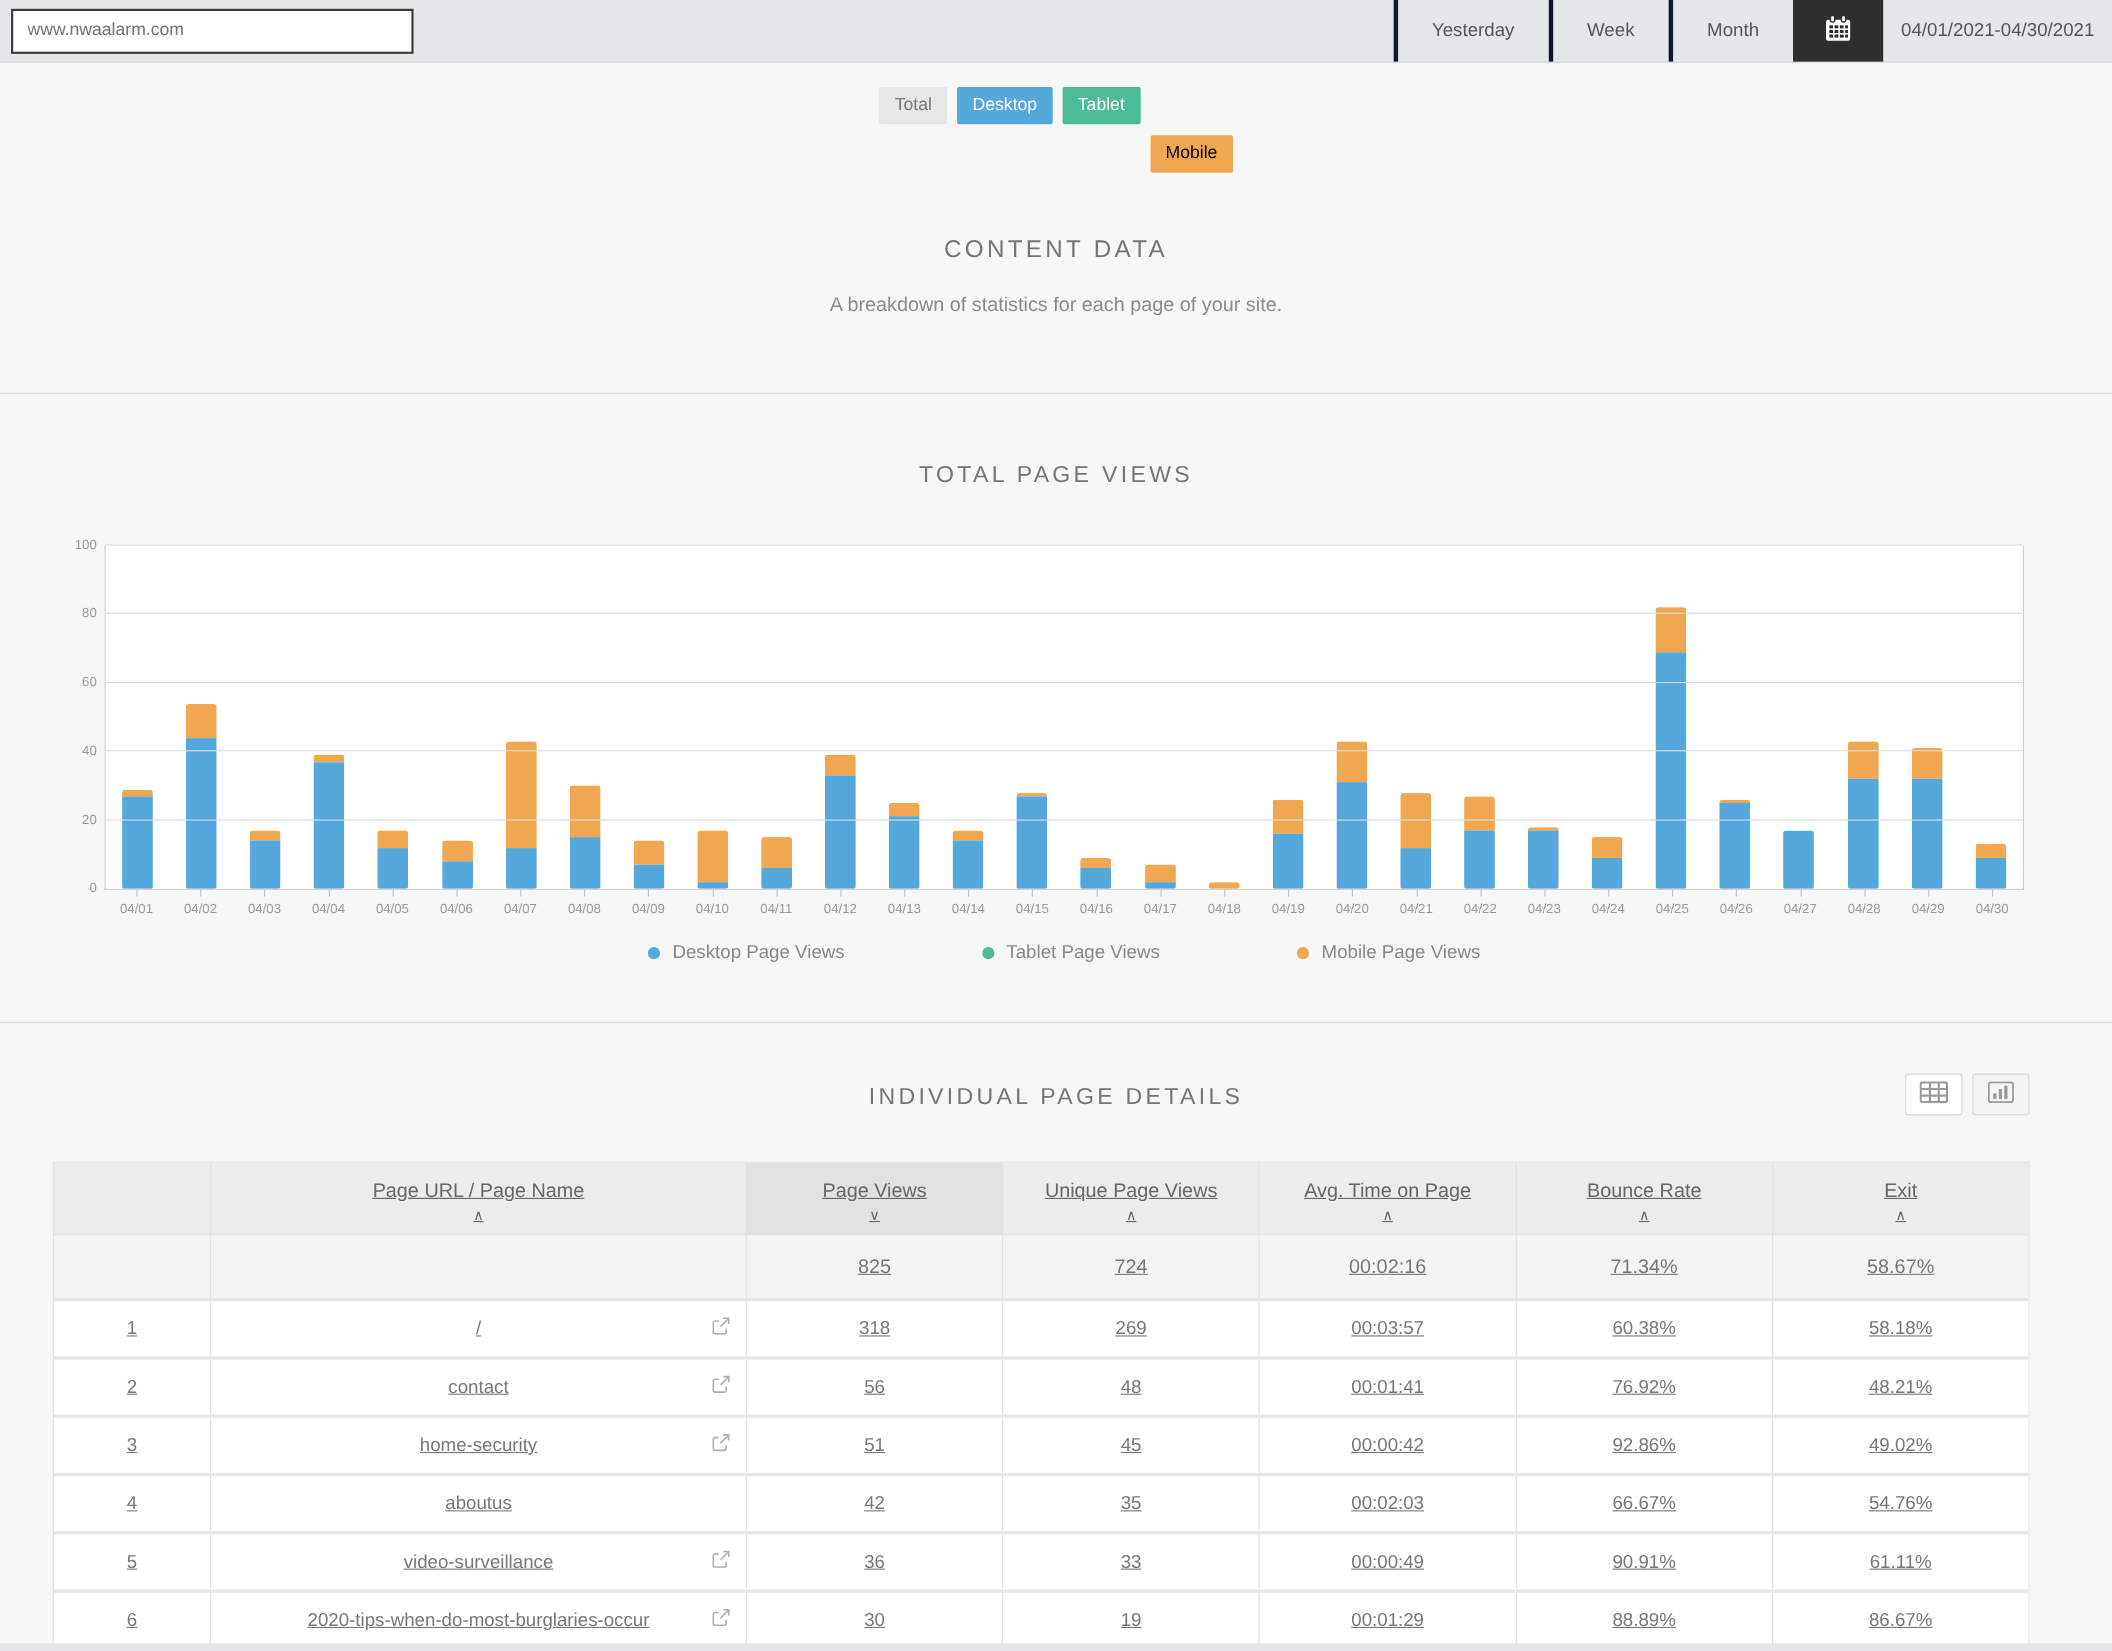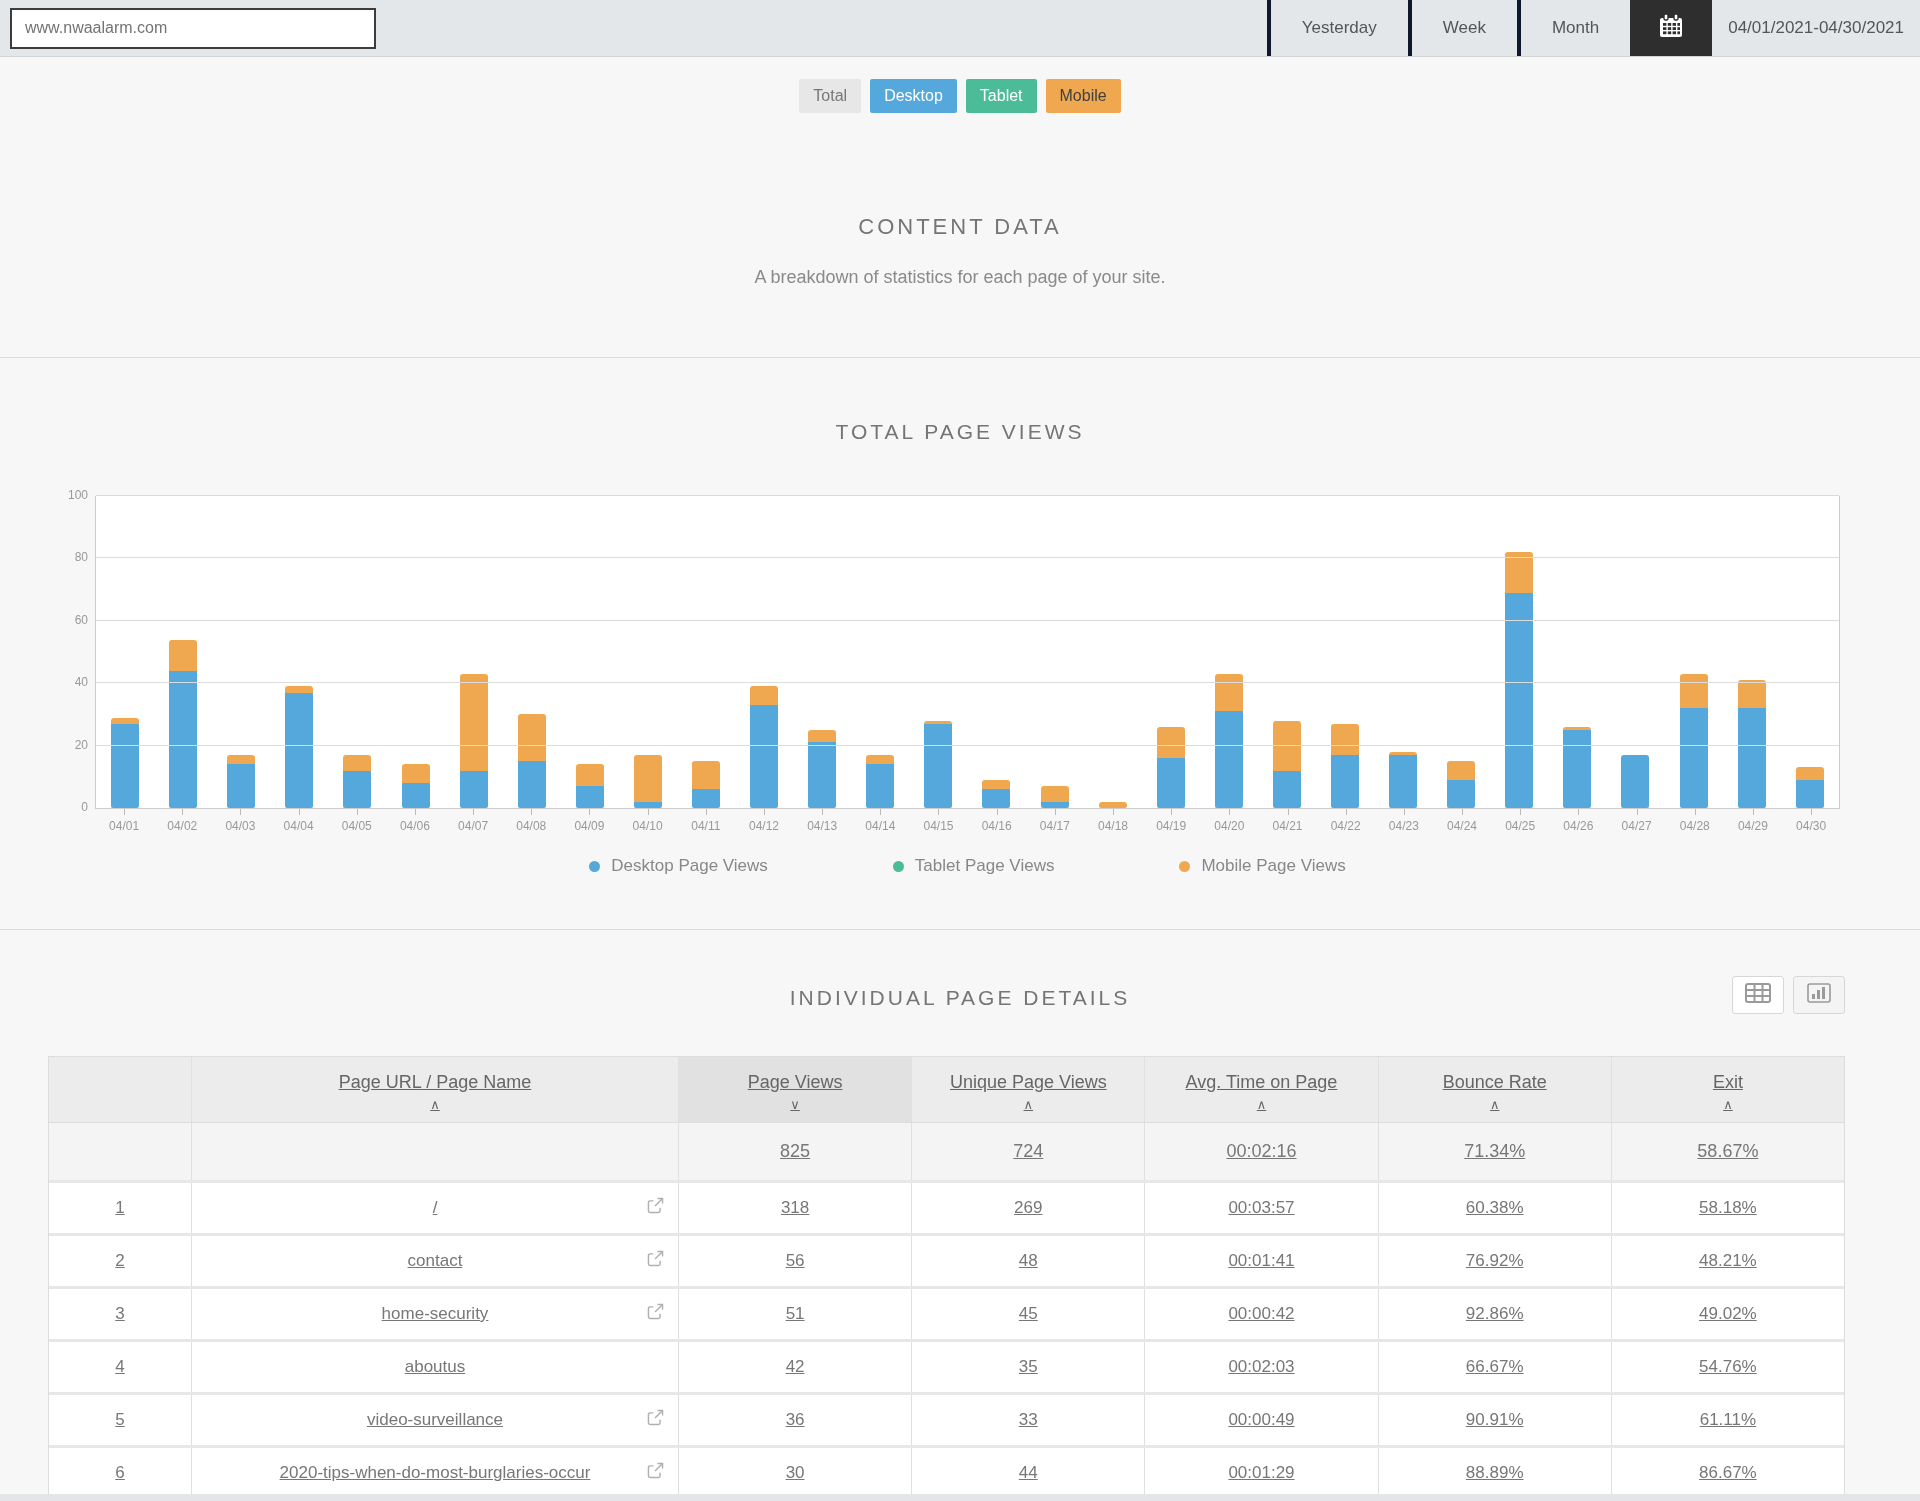--- a/index.html
+++ b/index.html
@@ -135,21 +135,21 @@
       </svg>
     </span>
   </div>
   <div class="tb-date">04/01/2021-04/30/2021</div>
 </div>
 
 <div class="filters" id="filters">
     <button class="filter-btn" style="background: rgb(231, 231, 231); color: rgb(119, 119, 119);">Total</button>
     <button class="filter-btn" style="background: rgb(85, 168, 219); color: rgb(255, 255, 255);">Desktop</button>
     <button class="filter-btn" style="background: rgb(76, 188, 152); color: rgb(255, 255, 255);">Tablet</button>
-    <button class="filter-btn" style="background: rgb(240, 168, 80); color: #404040;">Mobile</button>
+    <button class="filter-btn" style="background: rgb(240, 168, 80); color: #000000; margin-top: 44px;">Mobile</button>
   </div>
 
 <h1 class="h-main">CONTENT DATA</h1>
 <div class="h-sub">A breakdown of statistics for each page of your site.</div>
 
 <div class="divider"></div>
 
 <h2 class="h-section">TOTAL PAGE VIEWS</h2>
 
 <div class="chart-wrap">
@@ -521,21 +521,21 @@
       <div class="num-cell">6</div>
       <div class="page-cell">
         <span>2020-tips-when-do-most-burglaries-occur</span>
         <span class="link-ico"><svg width="17" height="17" viewBox="0 0 14 14" fill="none">
             <path d="M5.2 3.2H2.6A1.4 1.4 0 0 0 1.2 4.6v6.8a1.4 1.4 0 0 0 1.4 1.4h6.8a1.4 1.4 0 0 0 1.4-1.4V8.8" stroke="#b0b0b0" stroke-width="1.2"></path>
             <path d="M8.6 1.2h4.2v4.2" stroke="#b0b0b0" stroke-width="1.2"></path>
             <path d="M12.6 1.4L6.6 7.4" stroke="#b0b0b0" stroke-width="1.2"></path>
           </svg></span>
       </div>
       <div class="val-cell">30</div>
-      <div class="val-cell">44</div>
+      <div class="val-cell">19</div>
       <div class="val-cell">00:01:29</div>
       <div class="val-cell">88.89%</div>
       <div class="val-cell">86.67%</div>
     </div>
     <div class="trow data-row"></div>
   </div>
 
 <div class="bottom-strip"></div>
 
 </body></html>

